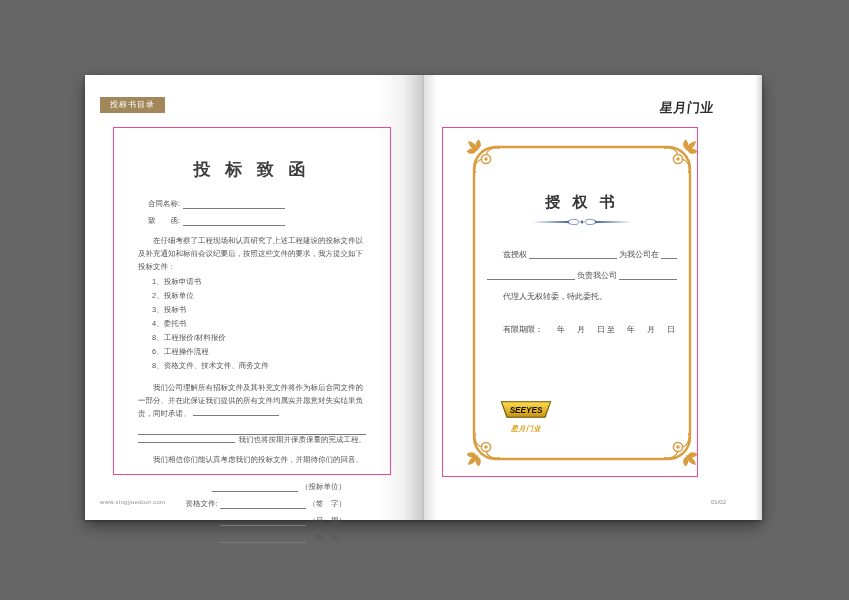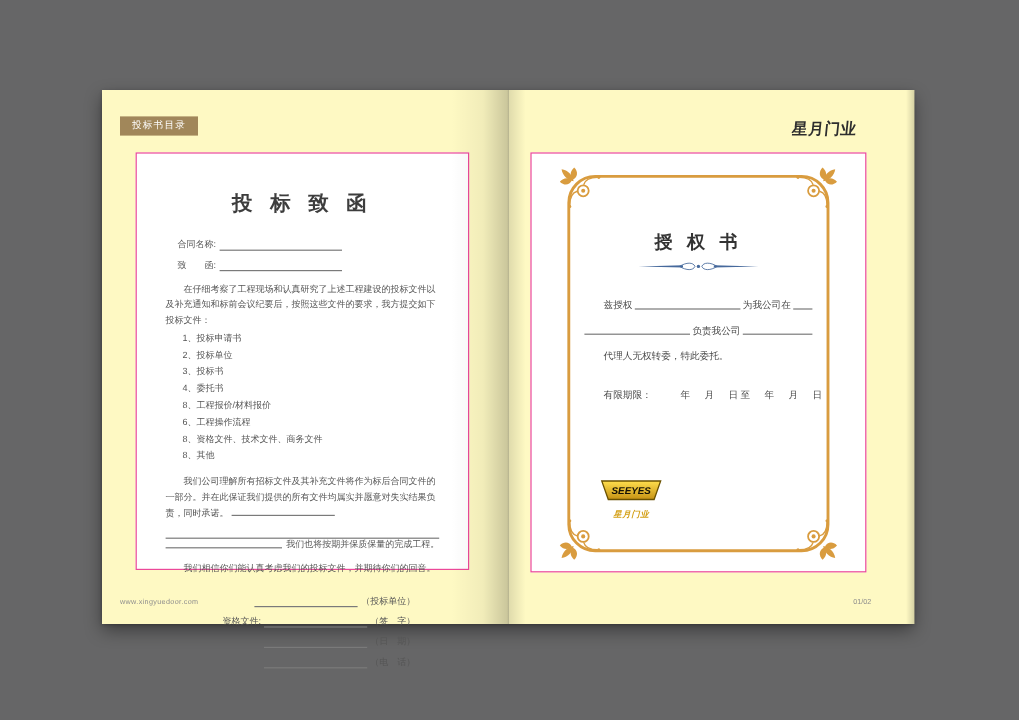--- a/index.html
+++ b/index.html
@@ -3,21 +3,21 @@
 <meta charset="utf-8">
 <style>
   html,body{margin:0;padding:0;}
   body{
     width:849px;height:600px;position:relative;overflow:hidden;
     background:#666667;
     font-family:"Liberation Sans","DejaVu Sans",sans-serif;
   }
   .spread{position:absolute;left:85px;top:75px;width:677px;height:445px;display:flex;
     box-shadow:0 6px 14px rgba(0,0,0,.42), 0 1px 3px rgba(0,0,0,.3);}
-  .page{position:relative;background:#fef9c3;height:100%;}
+  .page{position:relative;background:#ffffff;height:100%;}
   .page.left{width:339px;}
   .page.left::after{content:"";position:absolute;top:0;right:0;width:48px;height:100%;
     background:linear-gradient(to right,rgba(0,0,0,0),rgba(0,0,0,.05) 55%,rgba(0,0,0,.20) 97%,rgba(0,0,0,.28));pointer-events:none;}
   .page.right{width:338px;}
   .page.right::before{content:"";position:absolute;top:0;left:0;width:14px;height:100%;
     background:linear-gradient(to right,rgba(0,0,0,.12),rgba(0,0,0,0));pointer-events:none;}
   .page.right::after{content:"";position:absolute;top:0;right:0;width:7px;height:100%;
     background:linear-gradient(to right,rgba(0,0,0,0),rgba(0,0,0,.16));pointer-events:none;}
 
   
@@ -41,36 +41,36 @@
   .sig{margin:16px 20px 0 auto;width:200px;font-size:7.5px;color:#555;}
   .sig-row{display:flex;align-items:flex-end;justify-content:flex-end;margin-bottom:7px;}
   .sig-prefix{margin-right:2px;white-space:nowrap;}
   .sig-blank{width:86px;margin-right:3px;}
   .sig-suffix{white-space:nowrap;}
   .footer-url{position:absolute;left:15px;bottom:15px;font-size:6px;color:#8d8d8d;letter-spacing:.3px;}
 
   
   .brand{position:absolute;top:24px;right:48px;font-size:13px;font-weight:800;
     color:#2e2e2e;letter-spacing:.5px;transform:skewX(-6deg);}
-  .rp-box{left:18px;top:52px;width:280px;height:350px;}
+  .rp-box{left:18px;top:52px;width:256px;height:350px;}
   .gold-wrap{position:absolute;left:22px;top:10px;width:234px;height:330px;}
   .frame-svg{position:absolute;left:0;top:0;width:234px;height:330px;}
   .rp-content{position:absolute;left:0;top:0;width:234px;height:330px;}
   .rp-title{margin:55px 0 0 0;text-align:center;font-size:15px;font-weight:700;
     letter-spacing:4px;color:#333;}
   .flourish{display:block;margin:5px auto 0 auto;}
   .rp-body{margin:22px 22px 0 22px;font-size:8px;color:#4a4a4a;}
-  .rp-line{display:flex;align-items:flex-start;margin-bottom:10px;white-space:nowrap;}
+  .rp-line{display:flex;align-items:center;margin-bottom:10px;white-space:nowrap;}
   .rp-line .blank{height:9px;}
   .b1{width:88px;margin:0 2px;}
   .bgrow{flex:1;margin-left:2px;}
   .b2{width:88px;margin-right:2px;}
   .indent16{padding-left:16px;}
-  .validity{margin-top:22px;gap:24px;}
-  .validity .dates{margin-left:0;letter-spacing:2px;}
+  .validity{margin-top:22px;}
+  .validity .dates{margin-left:14px;letter-spacing:2px;}
   .rp-bottom{position:absolute;left:32px;right:22px;bottom:34px;display:flex;
     justify-content:space-between;align-items:flex-end;}
   .logo-col{text-align:center;width:58px;}
   .logo-sub{font-size:7px;font-weight:700;font-style:italic;color:#D4A017;margin-top:0px;letter-spacing:.5px;}
   .company-col{text-align:center;font-size:8px;color:#3f3f3f;margin-right:4px;}
   .company-date{margin-top:7px;letter-spacing:5px;}
   .page-num{position:absolute;right:36px;bottom:15px;font-size:6px;color:#8d8d8d;}
 </style>
 </head>
 <body>
@@ -96,21 +96,20 @@
         <p class="para"><span>在仔细考察了工程现场和认真研究了上述工程建设的投标文件以及补充通知和标前会议纪要后，按照这些文件的要求，我方提交如下投标文件：</span></p>
 
         <div class="list">
           <div class="li">1、投标申请书</div>
           <div class="li">2、投标单位</div>
           <div class="li">3、投标书</div>
           <div class="li">4、委托书</div>
           <div class="li">8、工程报价/材料报价</div>
           <div class="li">6、工程操作流程</div>
           <div class="li">8、资格文件、技术文件、商务文件</div>
-          <div class="li">8、其他</div>
         </div>
 
         <p class="para"><span>我们公司理解所有招标文件及其补充文件将作为标后合同文件的一部分。并在此保证我们提供的所有文件均属实并愿意对失实结果负责，同时承诺。</span><span class="blank inline-blank"></span></p>
         <div class="full-blank"></div>
         <div class="row-cont">
           <span class="blank"></span>
           <span>我们也将按期并保质保量的完成工程。</span>
         </div>
         <p class="para"><span>我们相信你们能认真考虑我们的投标文件，并期待你们的回音。</span></p>
 

